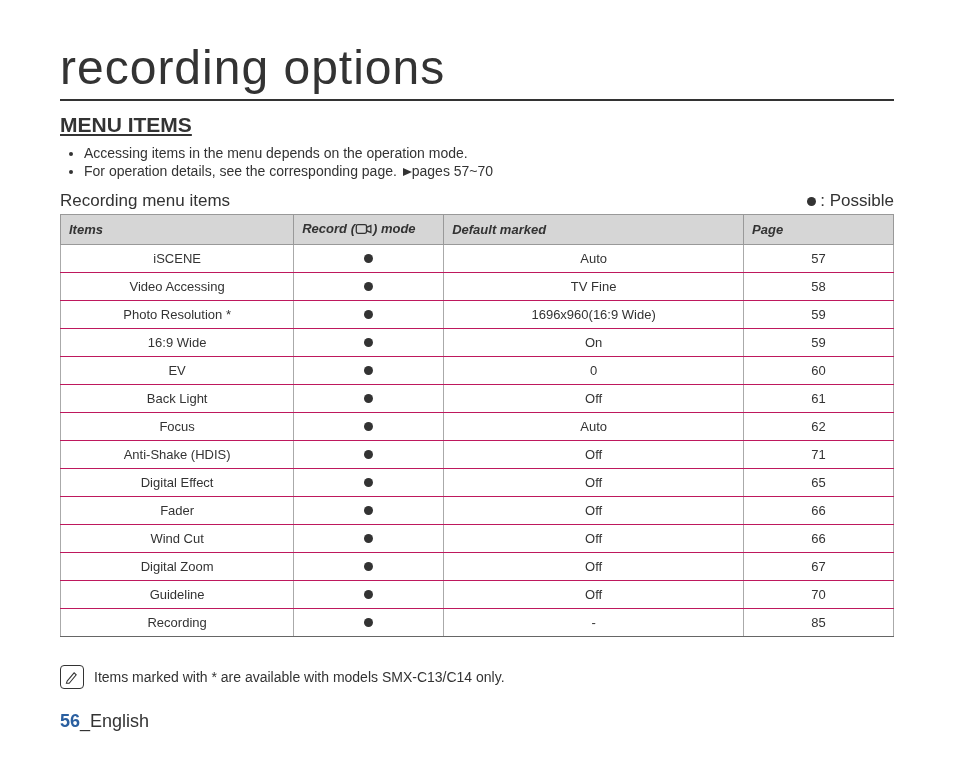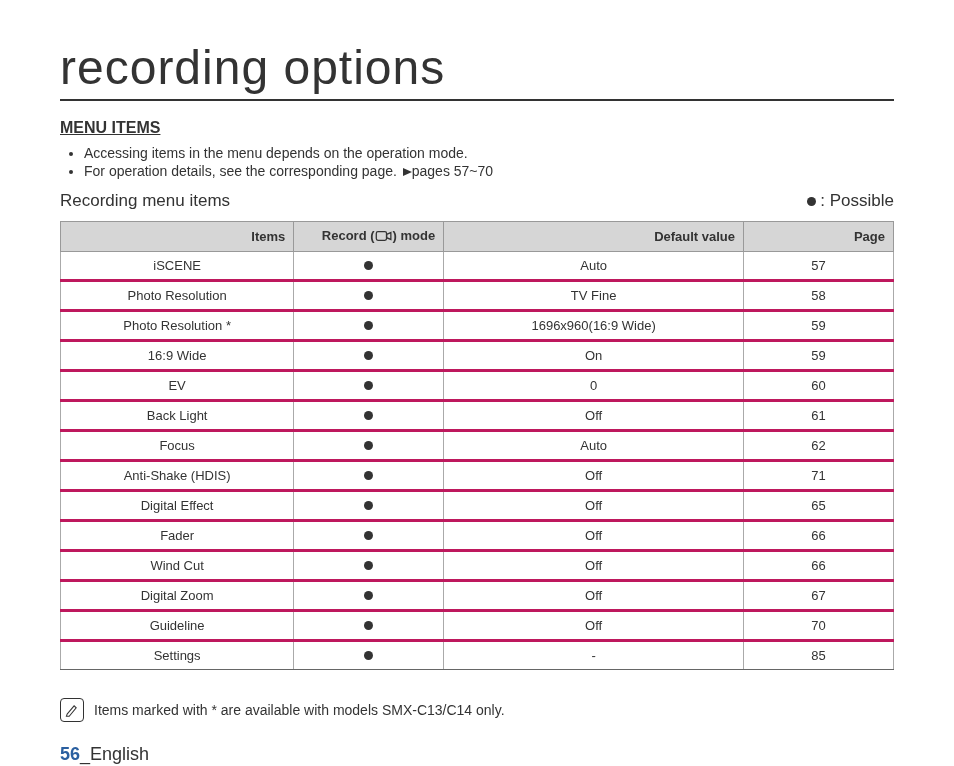--- a/index.html
+++ b/index.html
@@ -13,42 +13,42 @@
 }
 .page {
   padding: 40px 60px 30px 60px;
 }
 .title {
   font-size: 48px;
   font-weight: 300;
   letter-spacing: 1px;
   border-bottom: 2px solid #333;
   padding-bottom: 4px;
-  margin-bottom: 18px;
+  margin-bottom: 12px;
   font-family: "Helvetica Neue", Arial, sans-serif;
   color: #333;
 }
 .section-heading {
-  font-size: 16px;
+  font-size: 21px;
   font-weight: bold;
   text-decoration: underline;
   margin: 10px 0 8px 0;
 }
 ul.bullets {
   margin: 4px 0 12px 0;
   padding-left: 24px;
 }
 ul.bullets li {
   margin-bottom: 2px;
 }
 .subtitle-row {
   display: flex;
   justify-content: space-between;
   align-items: baseline;
-  margin: 8px 0 10px 0;
+  margin: 8px 0 3px 0;
 }
 .subtitle {
   font-size: 17px;
   color: #333;
 }
 .legend {
   font-size: 17px;
 }
 .legend .dot {
   display: inline-block;
@@ -62,27 +62,28 @@
 table.menu-table {
   width: 100%;
   border-collapse: collapse;
   font-size: 13px;
 }
 table.menu-table th {
   background: #d6d6d6;
   font-weight: bold;
   padding: 6px 8px;
   border: 1px solid #999;
-  text-align: right;
+  text-align: left;
+  font-style: italic;
 }
 table.menu-table td {
   padding: 6px 8px;
   border-left: 1px solid #aaa;
   border-right: 1px solid #aaa;
-  border-bottom: 3px solid #be185d;
+  border-bottom: 1px solid #be185d;
   text-align: center;
 }
 table.menu-table tbody tr:last-child td {
   border-bottom: 1px solid #666;
 }
 .col-items   { width: 28%; }
 .col-record  { width: 18%; }
 .col-default { width: 36%; }
 .col-page    { width: 18%; }
 .dot-cell .dot {
@@ -167,33 +168,33 @@
     </colgroup>
     <thead>
       <tr>
         <th>Items</th>
         <th>
           <span>Record (</span><span class="camcorder-icon"><svg viewBox="0 0 20 14" width="18" height="12">
                 <rect x="1" y="2" width="12" height="10" rx="2" fill="none" stroke="#333" stroke-width="1.5"></rect>
                 <path d="M13 5 L18 3 L18 11 L13 9 Z" fill="none" stroke="#333" stroke-width="1.5"></path>
               </svg></span><span>) mode</span>
         </th>
-        <th>Default value</th>
+        <th>Default marked</th>
         <th>Page</th>
       </tr>
     </thead>
     <tbody id="table-body">
         <tr>
           <td>iSCENE</td>
           <td class="dot-cell"><span class="dot"></span></td>
           <td>Auto</td>
           <td>57</td>
         </tr>
         <tr>
-          <td>Photo Resolution</td>
+          <td>Video Accessing</td>
           <td class="dot-cell"><span class="dot"></span></td>
           <td>TV Fine</td>
           <td>58</td>
         </tr>
         <tr>
           <td>Photo Resolution *</td>
           <td class="dot-cell"><span class="dot"></span></td>
           <td>1696x960(16:9 Wide)</td>
           <td>59</td>
         </tr>
@@ -251,21 +252,21 @@
           <td>Off</td>
           <td>67</td>
         </tr>
         <tr>
           <td>Guideline</td>
           <td class="dot-cell"><span class="dot"></span></td>
           <td>Off</td>
           <td>70</td>
         </tr>
         <tr>
-          <td>Settings</td>
+          <td>Recording</td>
           <td class="dot-cell"><span class="dot"></span></td>
           <td>-</td>
           <td>85</td>
         </tr>
       </tbody>
   </table>
 
   <div class="note-row">
     <div class="note-icon">
       <svg viewBox="0 0 20 20">

